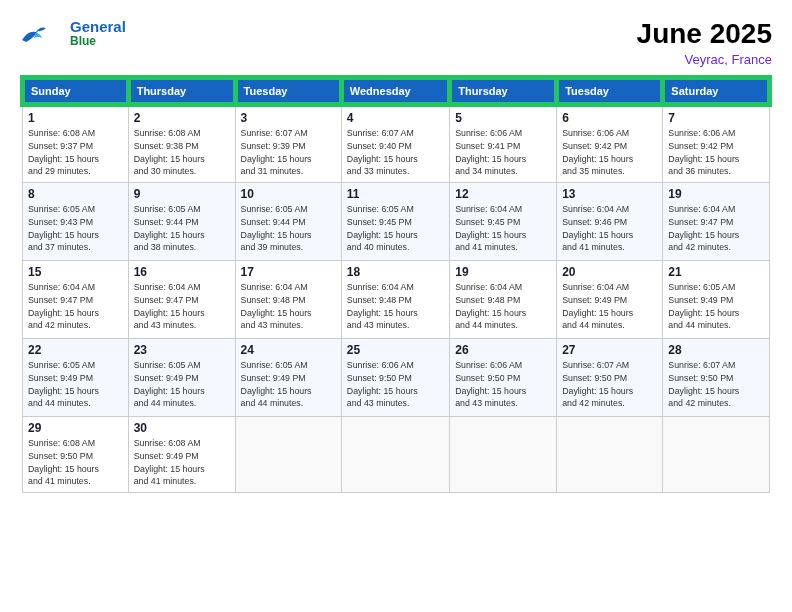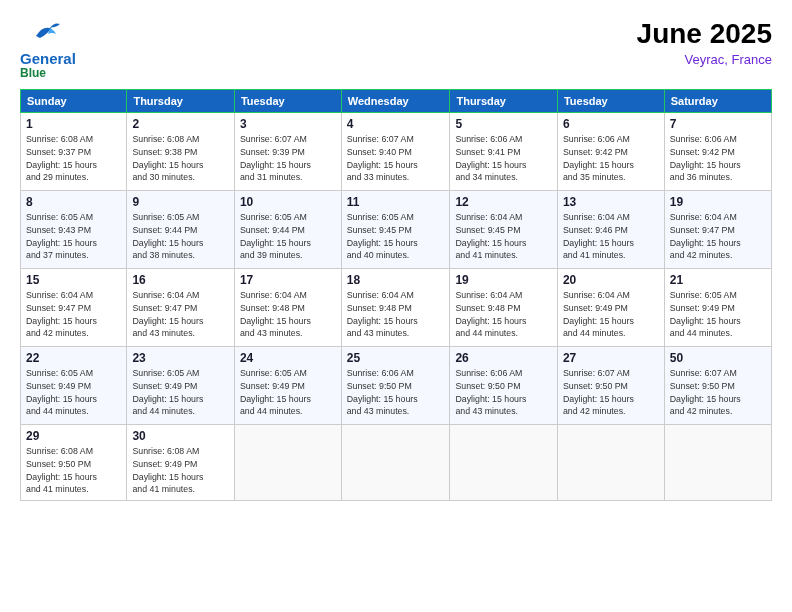--- a/index.html
+++ b/index.html
@@ -18,22 +18,21 @@
     }
     .header {
       display: flex;
       justify-content: space-between;
       align-items: flex-start;
       margin-bottom: 8px;
     }
     .logo {
       display: flex;
       align-items: center;
-      gap: 8px;
-      flex-direction: column;
+      gap: 22px;
     }
     .logo-bird {
       width: 28px;
       height: 24px;
     }
     .title-block {
       text-align: right;
     }
     .month-title {
       font-size: 28px;
@@ -50,21 +49,21 @@
       border-collapse: collapse;
       font-size: 9.5px;
     }
     .calendar th {
       background: #1565c0;
       color: #fff;
       text-align: left;
       padding: 5px 6px;
       font-size: 11px;
       font-weight: bold;
-      border: 1px solid #22c55e;
+      border: 5px solid #22c55e;
     }
     .calendar td {
       border: 1px solid #ccc;
       vertical-align: top;
       padding: 4px 5px;
       width: 113px;
       height: 78px;
       background: #fff;
     }
     .calendar tr:nth-child(even) td {
@@ -370,21 +369,21 @@
           <td>
         <span class="day-num">27</span>
         <div class="day-info">
           Sunrise: 6:07 AM<br>
           Sunset: 9:50 PM<br>
           Daylight: 15 hours<br>
           and 42 minutes.
         </div>
       </td>
           <td>
-        <span class="day-num">50</span>
+        <span class="day-num">28</span>
         <div class="day-info">
           Sunrise: 6:07 AM<br>
           Sunset: 9:50 PM<br>
           Daylight: 15 hours<br>
           and 42 minutes.
         </div>
       </td>
         </tr>
         <tr class="last-row">
           <td>

